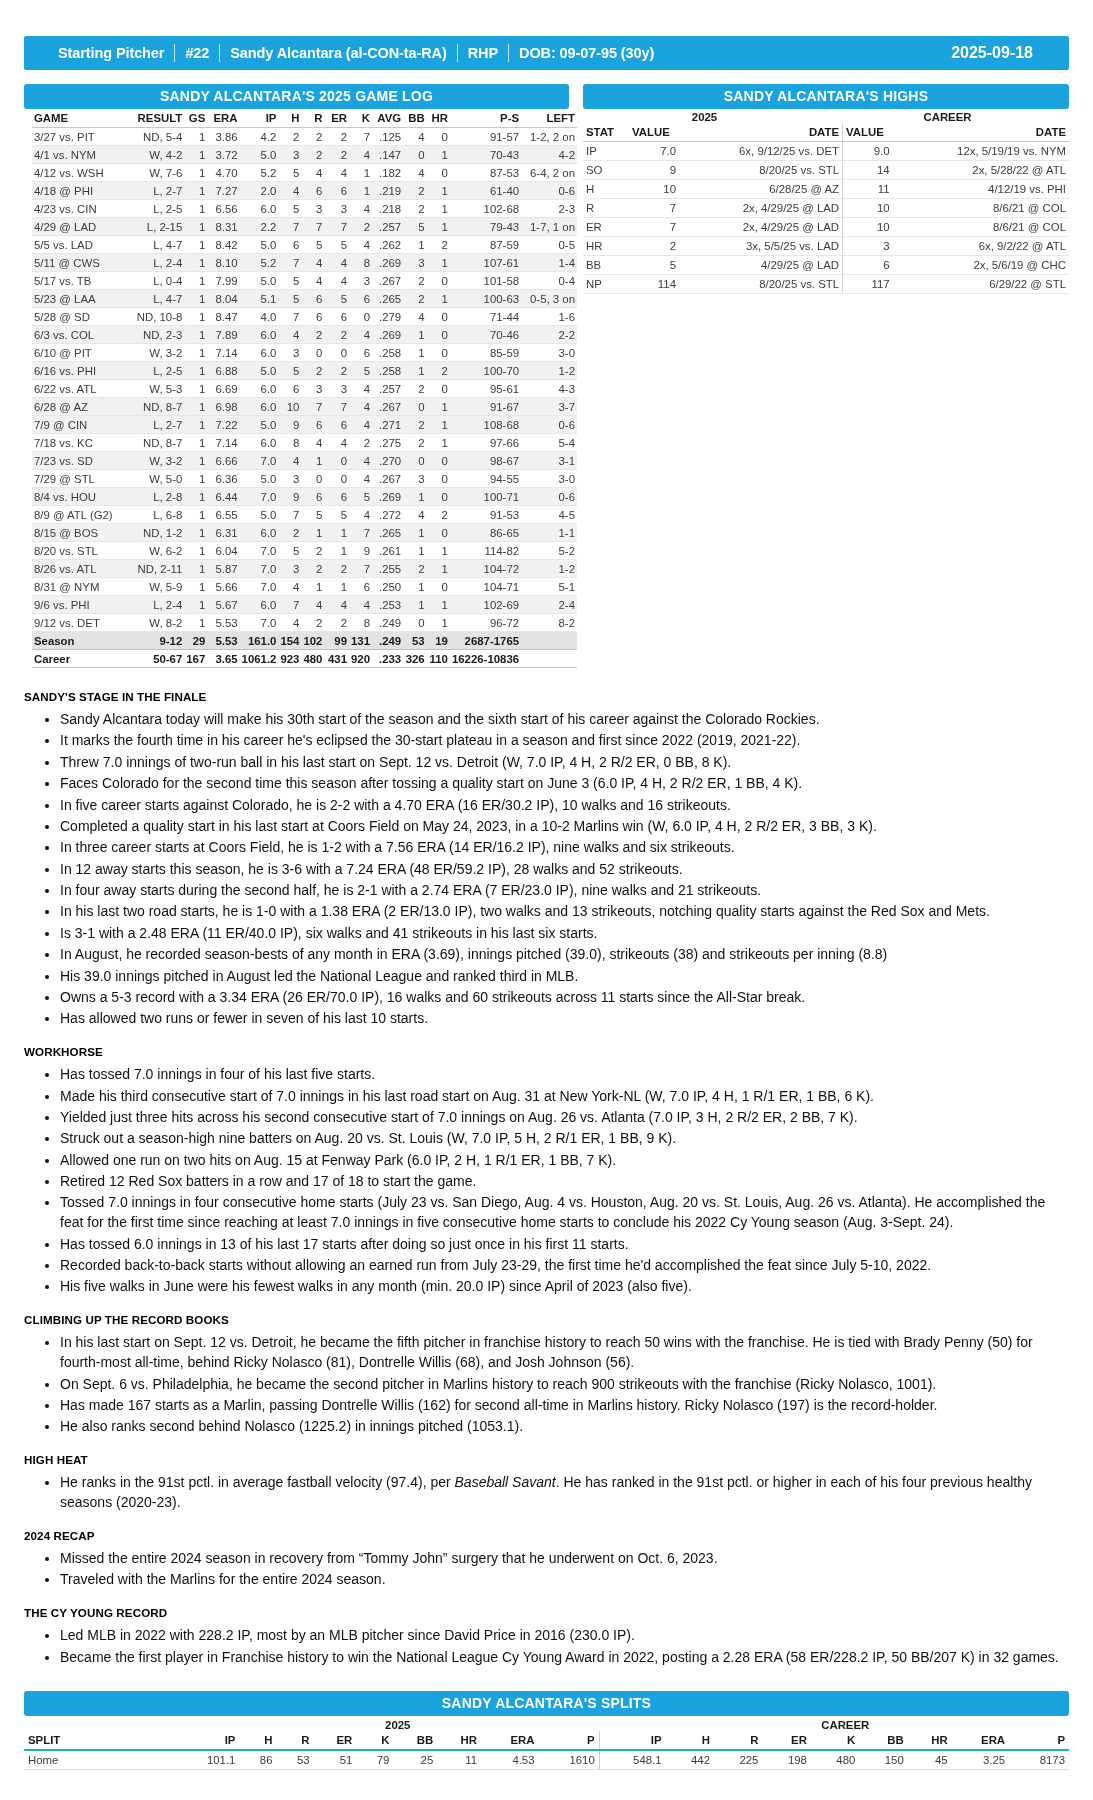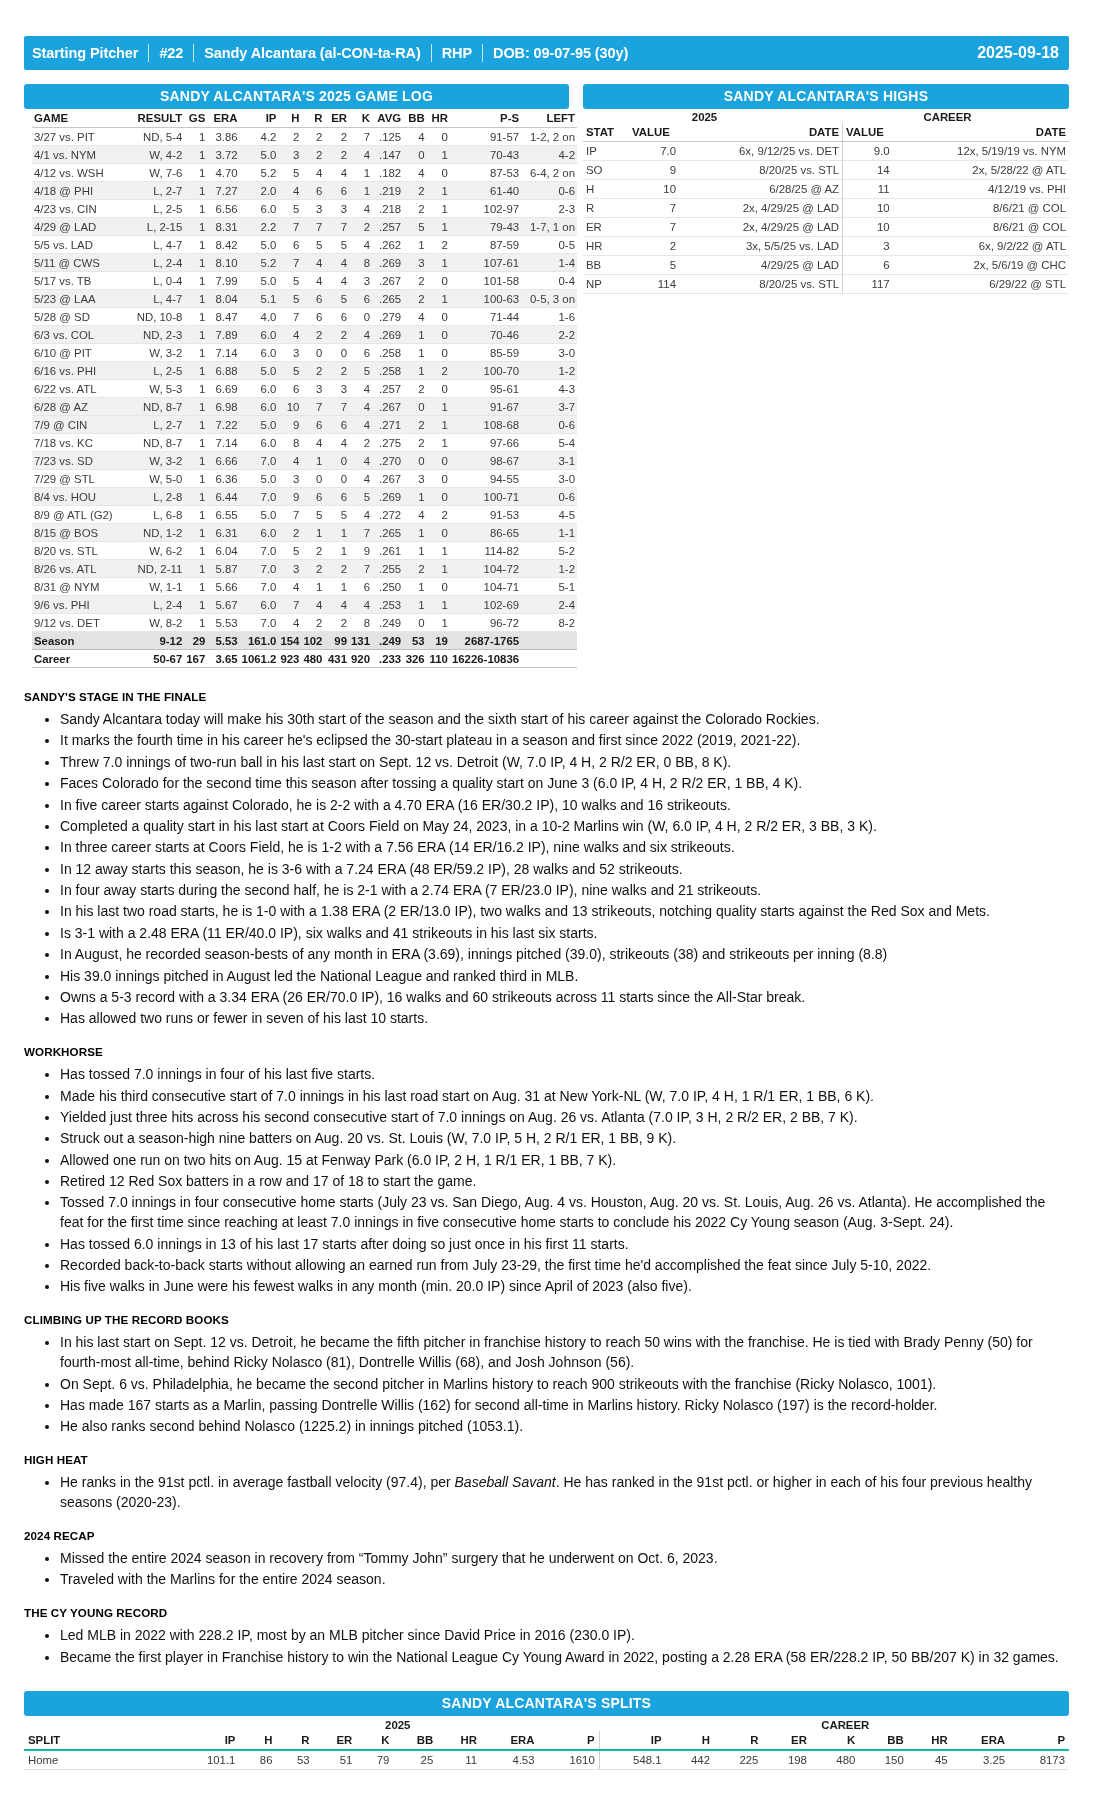--- a/index.html
+++ b/index.html
@@ -17,21 +17,21 @@
   .page { width: 1093px; padding: 0 24px; }
 
   
   .banner {
     background: #1aa3dd;
     color: #ffffff;
     height: 34px;
     margin-top: 36px;
     display: flex;
     align-items: center;
-    padding: 0 6px;
+    padding: 0 32px;
     border-radius: 2px;
   }
   .banner-left { display: flex; align-items: center; flex: 1; }
   .banner-seg {
     font-size: 14.5px;
     font-weight: bold;
     padding: 0 10px;
     white-space: nowrap;
     letter-spacing: -0.1px;
   }
@@ -323,21 +323,21 @@
               <td class="ta-r">1</td>
               <td class="ta-r">6.56</td>
               <td class="ta-r">6.0</td>
               <td class="ta-r">5</td>
               <td class="ta-r">3</td>
               <td class="ta-r">3</td>
               <td class="ta-r">4</td>
               <td class="ta-r">.218</td>
               <td class="ta-r">2</td>
               <td class="ta-r">1</td>
-              <td class="ta-r">102-97</td>
+              <td class="ta-r">102-68</td>
               <td class="ta-r">2-3</td>
             </tr>
             <tr class="alt">
               <td class="ta-l">4/29 @ LAD</td>
               <td class="ta-r">L, 2-15</td>
               <td class="ta-r">1</td>
               <td class="ta-r">8.31</td>
               <td class="ta-r">2.2</td>
               <td class="ta-r">7</td>
               <td class="ta-r">7</td>
@@ -648,21 +648,21 @@
               <td class="ta-r">2</td>
               <td class="ta-r">7</td>
               <td class="ta-r">.255</td>
               <td class="ta-r">2</td>
               <td class="ta-r">1</td>
               <td class="ta-r">104-72</td>
               <td class="ta-r">1-2</td>
             </tr>
             <tr>
               <td class="ta-l">8/31 @ NYM</td>
-              <td class="ta-r">W, 1-1</td>
+              <td class="ta-r">W, 5-9</td>
               <td class="ta-r">1</td>
               <td class="ta-r">5.66</td>
               <td class="ta-r">7.0</td>
               <td class="ta-r">4</td>
               <td class="ta-r">1</td>
               <td class="ta-r">1</td>
               <td class="ta-r">6</td>
               <td class="ta-r">.250</td>
               <td class="ta-r">1</td>
               <td class="ta-r">0</td>

